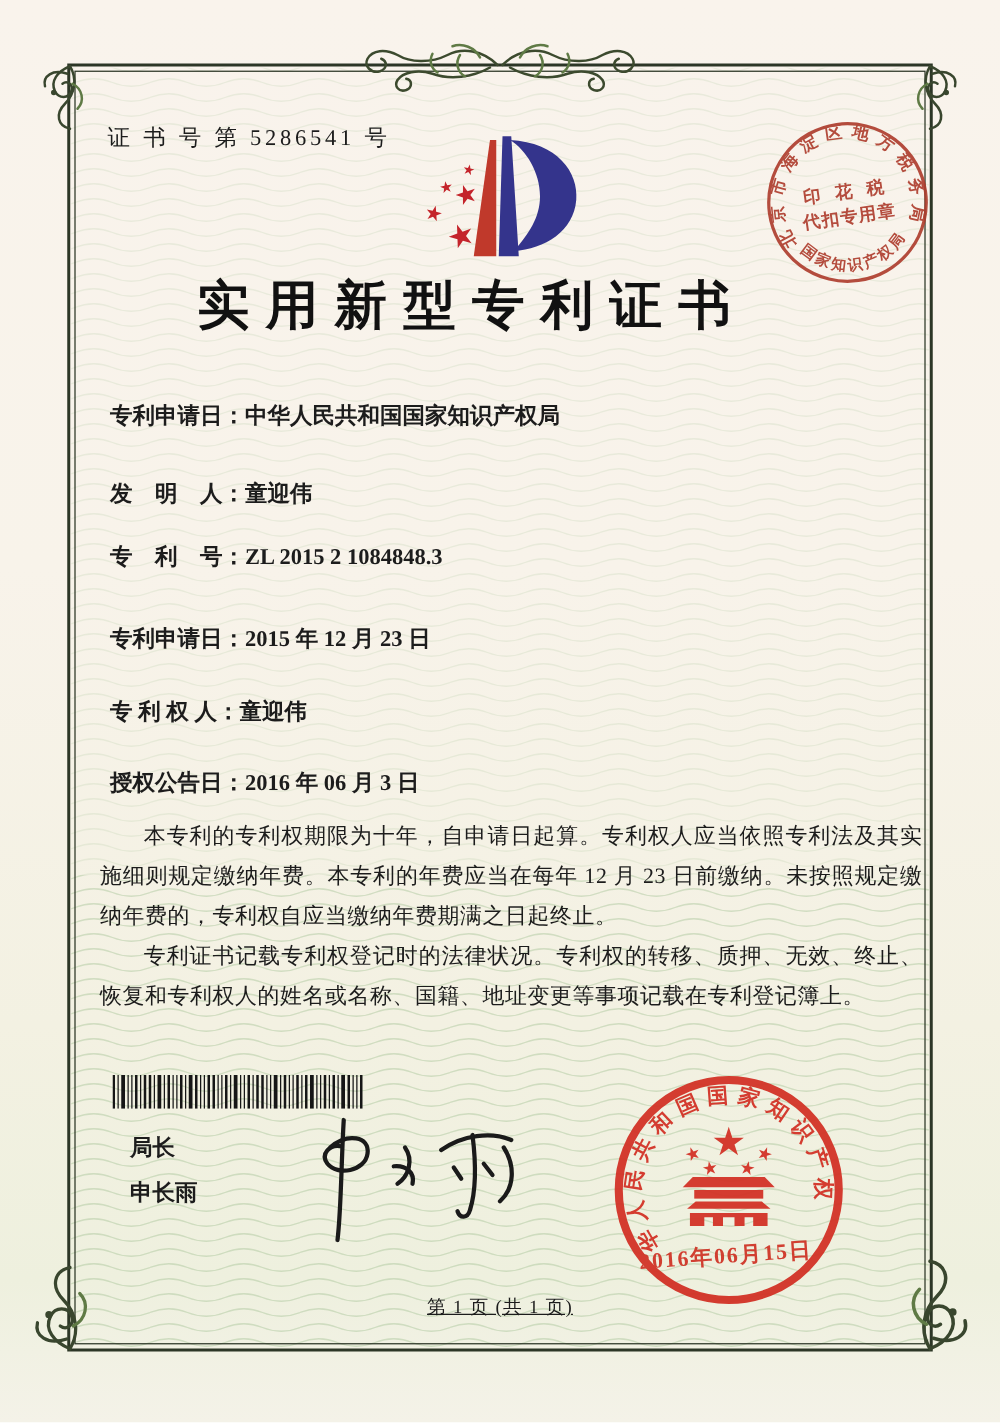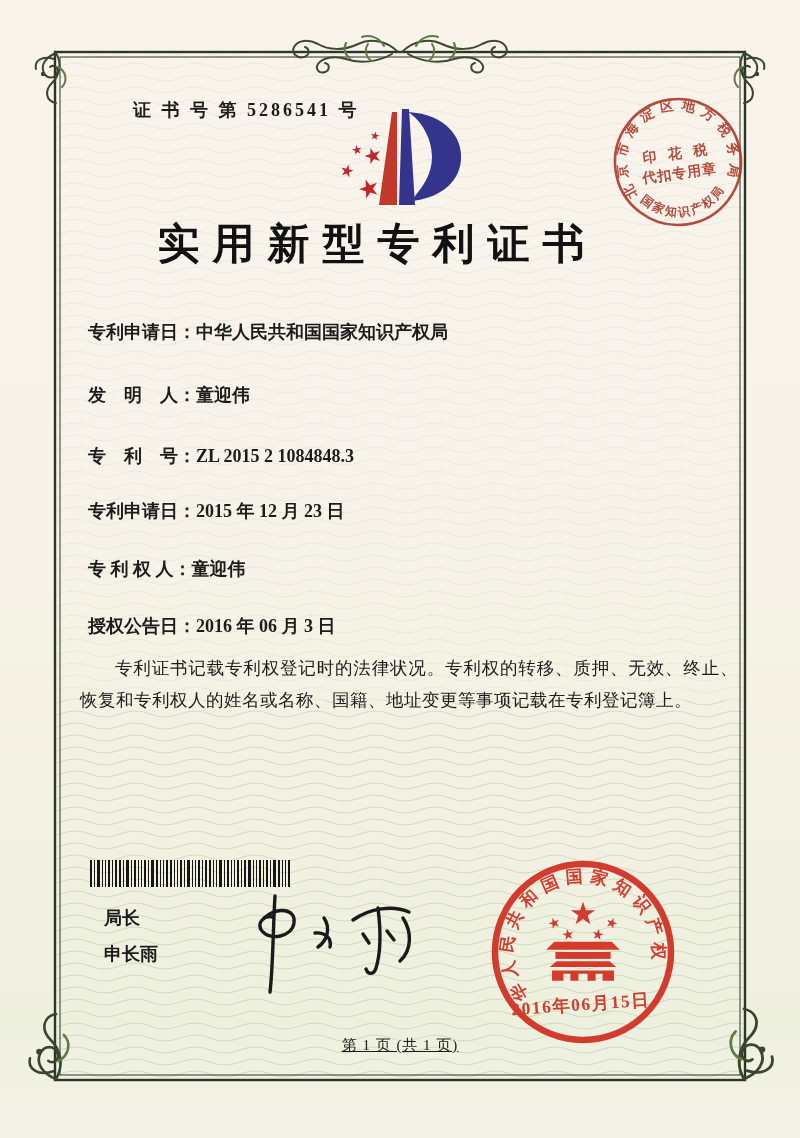--- a/index.html
+++ b/index.html
@@ -9,33 +9,33 @@
     color:#1c1c1c;
   }
   .page{
     position:relative;width:800px;height:1138px;
     background:linear-gradient(180deg,#f9f3ec 0%,#f8f3ea 40%,#f3f1e2 72%,#eef0de 90%,#f4f2e8 100%);
   }
   svg{display:block}
   .layer{position:absolute;left:0;top:0;width:800px;height:1138px;pointer-events:none}
   .cert-number{
     position:absolute;left:86px;top:98px;
-    font-size:18px;font-weight:700;letter-spacing:3px;margin-left:47px;
+    font-size:18px;font-weight:400;letter-spacing:3px;
   }
   .logo{position:absolute;left:326px;top:100px;width:164px;height:118px}
   .tax-stamp{position:absolute;left:608px;top:92px;width:140px;height:140px;opacity:.9}
   .title{
     position:absolute;left:0;top:216px;width:755px;
     text-align:center;font-size:42px;font-weight:700;letter-spacing:13px;color:#111;
   }
   .field-row{position:absolute;left:88px;font-size:18px;font-weight:600;white-space:nowrap}
   .field-row .lab::after{content:""}
   .field-row:nth-of-type(1){top:320px}
   .field-row:nth-of-type(2){top:383px}
-  .field-row:nth-of-type(3){top:444px}
+  .field-row:nth-of-type(3){top:433px}
   .field-row:nth-of-type(4){top:499px}
   .field-row:nth-of-type(5){top:557px}
   .field-row:nth-of-type(6){top:614px}
   .paragraphs{position:absolute;left:80px;top:652px;width:658px}
   .paragraphs p{
     margin:0;text-indent:2em;text-align:justify;
     font-size:17.5px;line-height:32px;letter-spacing:.5px;
   }
   .barcode{
     position:absolute;left:90px;top:860px;width:226px;height:27px;
@@ -148,20 +148,21 @@
     </div>
     <div class="field-row">
       <span class="lab">专 利 权 人：</span><span>童迎伟</span>
     </div>
     <div class="field-row">
       <span class="lab">授权公告日：</span><span>2016 年 06 月 3 日</span>
     </div>
   </div>
 
   <div class="paragraphs">
+    <p>本专利的专利权期限为十年，自申请日起算。专利权人应当依照专利法及其实施细则规定缴纳年费。本专利的年费应当在每年 12 月 23 日前缴纳。未按照规定缴纳年费的，专利权自应当缴纳年费期满之日起终止。</p>
     <p>专利证书记载专利权登记时的法律状况。专利权的转移、质押、无效、终止、恢复和专利权人的姓名或名称、国籍、地址变更等事项记载在专利登记簿上。</p>
   </div>
 
   <div class="barcode">
       <i style="width: 2px;"></i>
       <i style="width: 1px;"></i>
       <i style="width: 3px;"></i>
       <i style="width: 1px;"></i>
       <i style="width: 1px;"></i>
       <i style="width: 2px;"></i>

